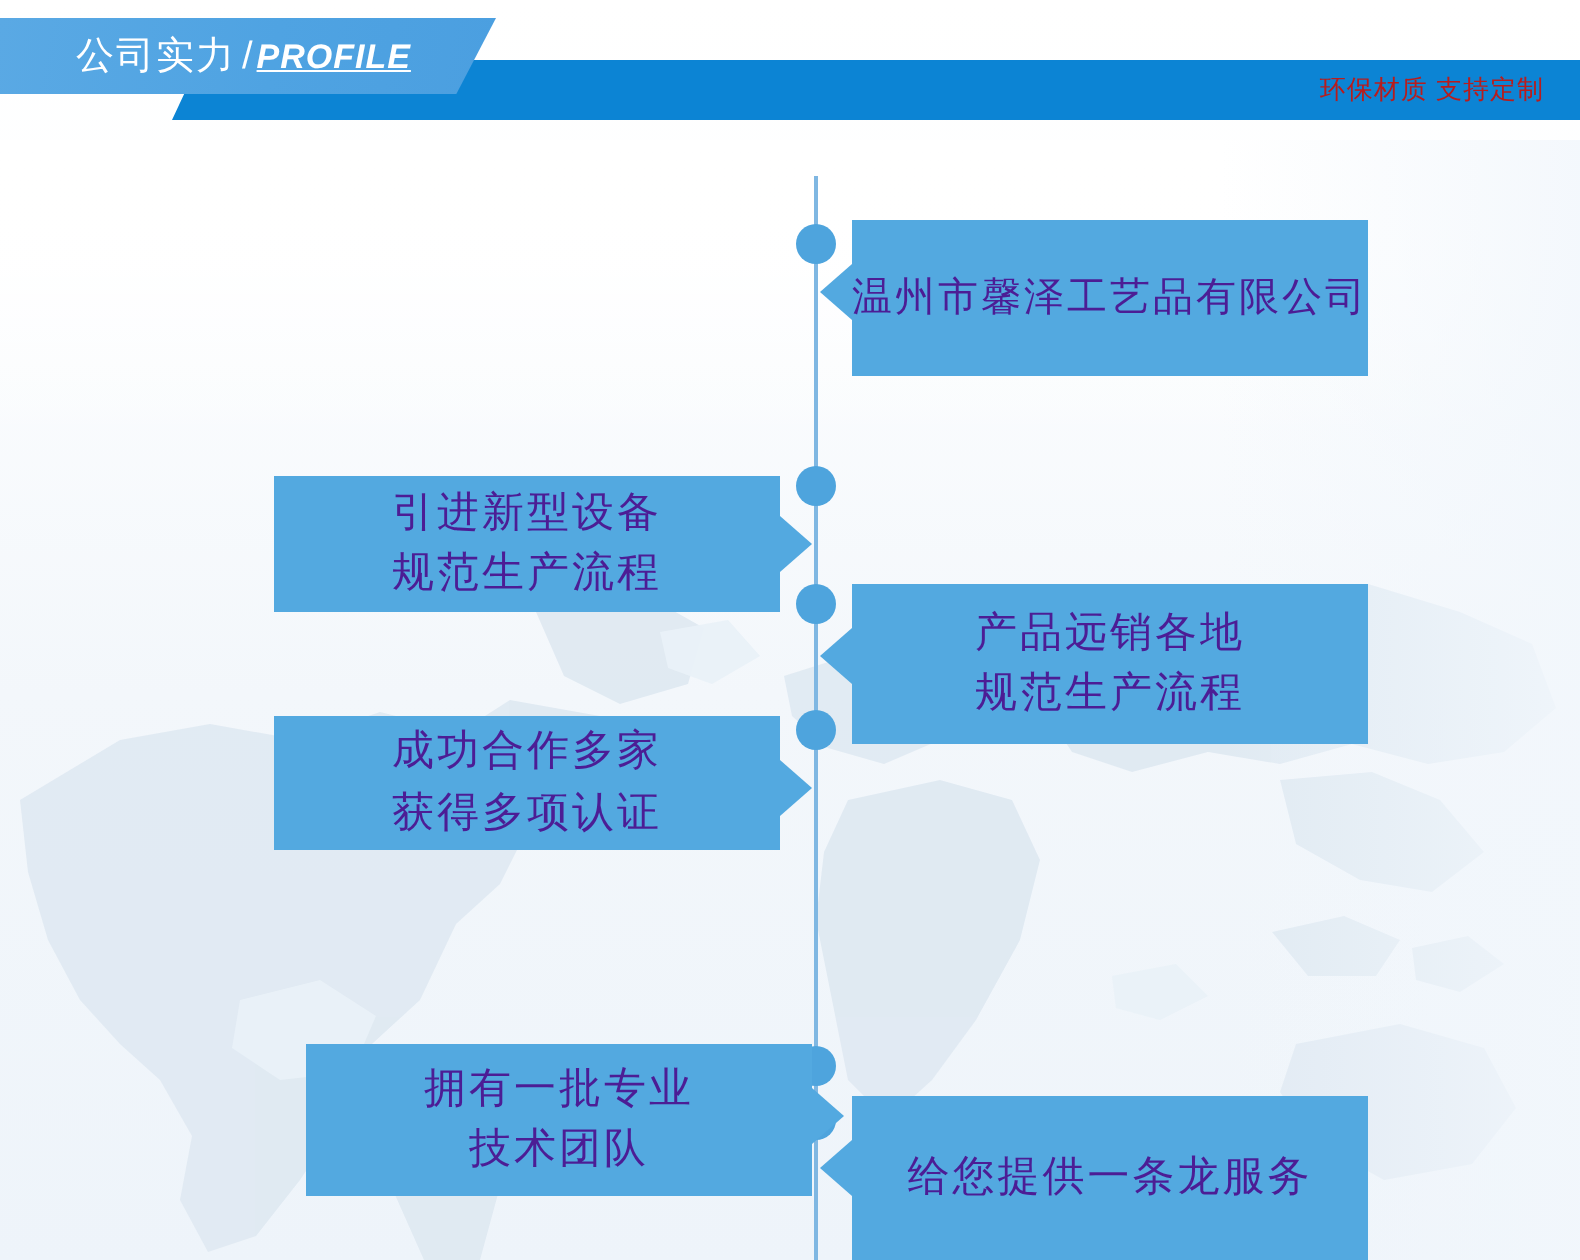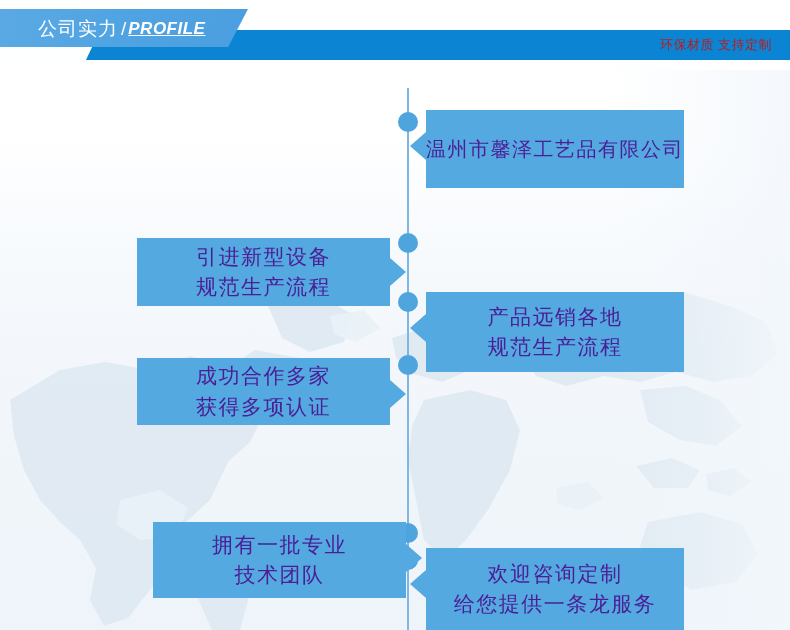--- a/index.html
+++ b/index.html
@@ -267,17 +267,16 @@
     <div class="line">成功合作多家</div>
     <div class="line">获得多项认证</div>
   </div>
 
   <div class="box left-side arrow-top" style="left:153px; top:522px; width:253px; height:76px;">
     <div class="line">拥有一批专业</div>
     <div class="line">技术团队</div>
   </div>
 
   <div class="box right-side arrow-top" style="left:426px; top:548px; width:258px; height:82px;">
-    <div class="line">欢迎咨询定制</div>
     <div class="line">给您提供一条龙服务</div>
   </div>
 
 </div>
 
 </body></html>

